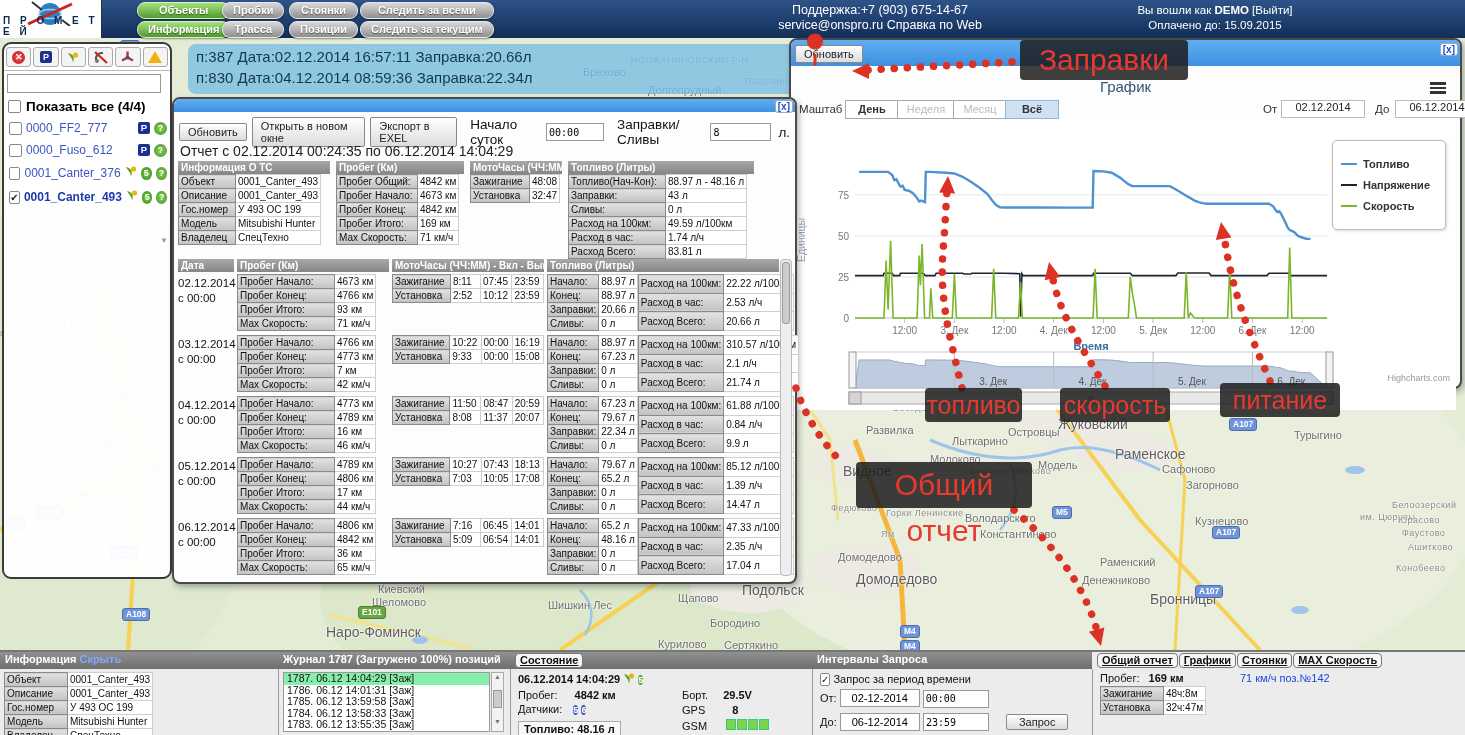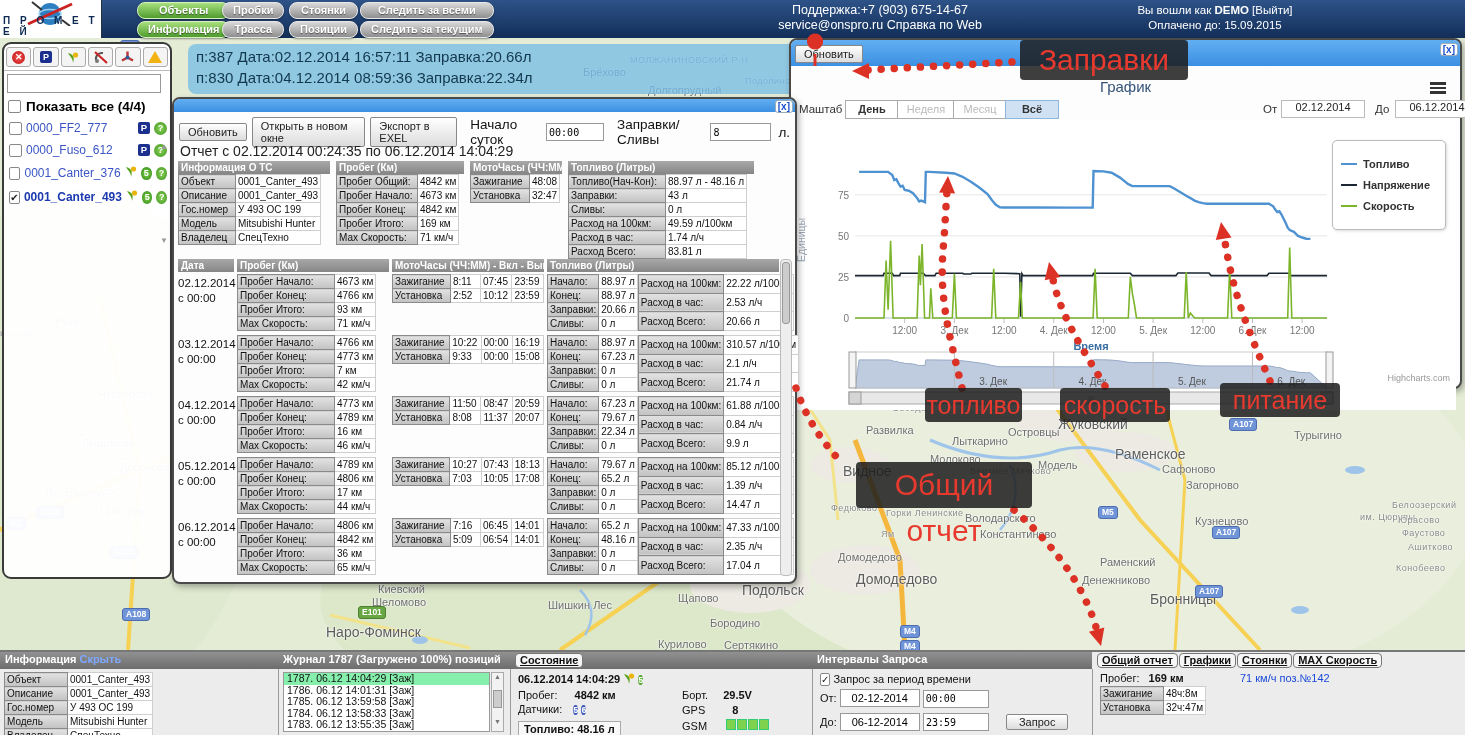--- a/index.html
+++ b/index.html
@@ -239,21 +239,21 @@
         <div class="maplabel small" style="left: 1408px; top: 542px;">Ашитково</div>
         <div class="maplabel small" style="left: 1396px; top: 563px;">Конобеево</div>
         <div class="roadbadge" style="left: 120px; top: 40px;">М9</div>
         <div class="roadbadge" style="left: 36px; top: 506px;">А100</div>
         <div class="roadbadge" style="left: 6px; top: 517px;">М1</div>
         <div class="roadbadge" style="left: 110px; top: 546px;">А108</div>
         <div class="roadbadge" style="left: 122px; top: 608px;">А108</div>
         <div class="roadbadge green" style="left: 358px; top: 606px;">E101</div>
         <div class="roadbadge" style="left: 900px; top: 625px;">М4</div>
         <div class="roadbadge" style="left: 900px; top: 640px;">М4</div>
-        <div class="roadbadge" style="left: 1098px; top: 506px;">М5</div>
+        <div class="roadbadge" style="left: 1052px; top: 506px;">М5</div>
         <div class="roadbadge" style="left: 1212px; top: 526px;">А107</div>
         <div class="roadbadge" style="left: 1229px; top: 418px;">А107</div>
         <div class="roadbadge" style="left: 1195px; top: 585px;">А107</div>
       </div>
   </div>
 
   <div id="topbar">
     <div id="logo">
       <svg width="101" height="26" style="position:absolute;left:18px;top:0;">
         <circle cx="32" cy="14" r="11" fill="#2e7fc2"></circle>

